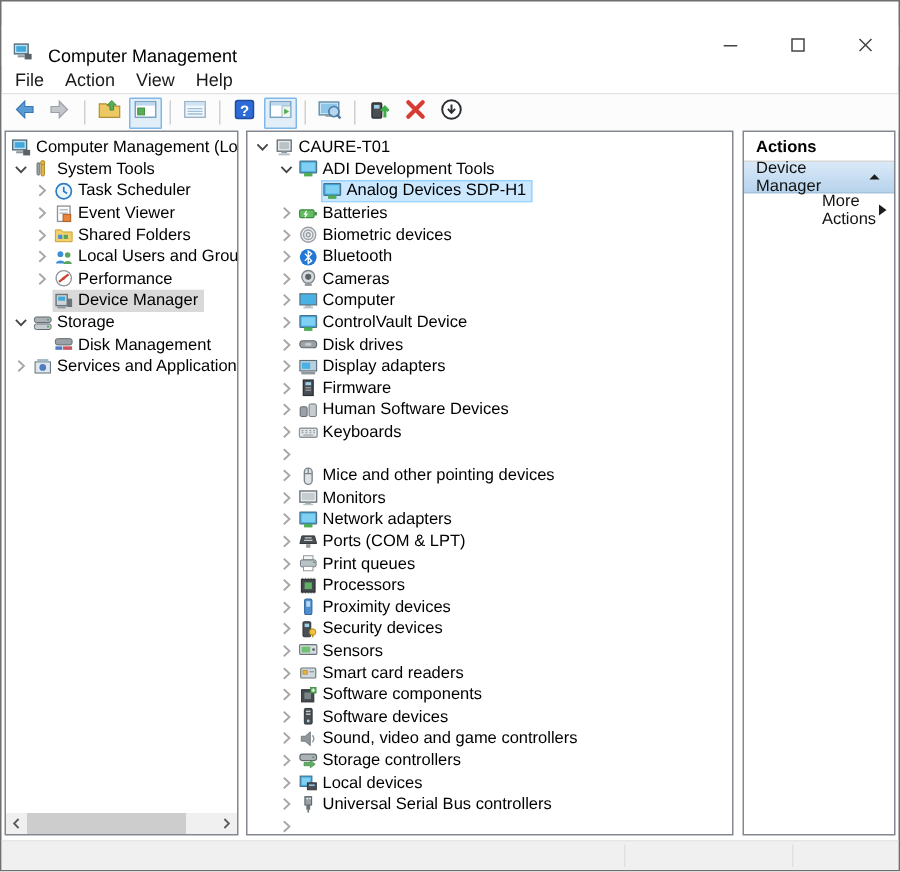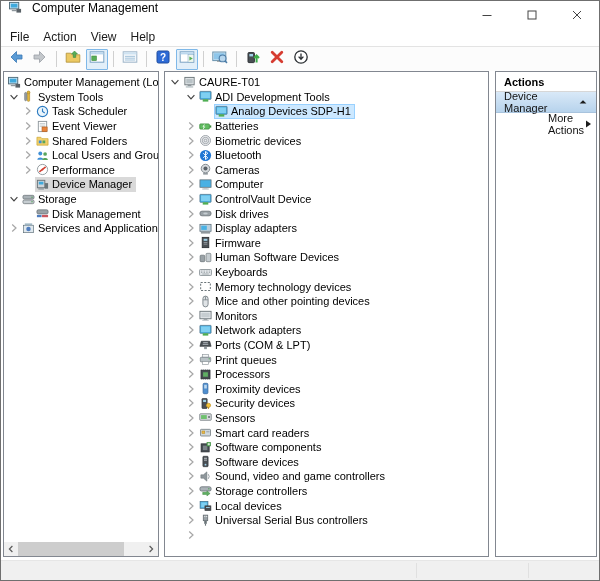--- a/index.html
+++ b/index.html
@@ -3,21 +3,21 @@
 <meta charset="utf-8">
 <style>
   html,body{margin:0;padding:0;background:#fff;}
   *{box-sizing:border-box;}
   body{font-family:"Liberation Sans",sans-serif;-webkit-font-smoothing:antialiased;}
   .window{
     width:600px;height:581px;border:1px solid #6f6f6f;display:flex;flex-direction:column;
     background:#fff;position:relative;overflow:hidden;
   }
   
-  .titlebar{height:27px;display:flex;align-items:flex-start;background:#fff;flex:0 0 auto;}
+  .titlebar{height:27px;display:flex;align-items:flex-end;background:#fff;flex:0 0 auto;margin-top:16px;}
   .titlebar .app-icon{margin-left:8px;width:16px;height:16px;display:inline-flex;}
   .titlebar .title{margin-left:7px;font-size:12px;color:#000;}
   .caption-buttons{margin-left:auto;display:flex;height:100%;}
   .cap-btn{width:45px;height:100%;display:flex;align-items:center;justify-content:center;}
   
   .menubar{height:19px;display:flex;align-items:center;padding-left:2px;border-bottom:1px solid #e3e3e3;flex:0 0 auto;}
   .menu-item{font-size:12px;color:#1a1a1a;padding:1px 7px;cursor:default;}
   
   .toolbar{height:24px;display:flex;align-items:center;padding-left:3px;background:#fcfcfc;flex:0 0 auto;}
   .tb-btn{width:22px;height:21px;display:flex;align-items:center;justify-content:center;border:1px solid transparent;border-radius:1px;margin:0 1px;}
@@ -634,28 +634,20 @@
               <span class="tlabel">Keyboards</span>
             </span>
           </div>
           <div class="tree-row">
             <span class="t-indent" style="width: 16px;"></span>
             <span class="chev">
               <svg width="10" height="10" viewBox="0 0 10 10">
                 <path d="M3.2 1.5 L7 5 L3.2 8.5" fill="none" stroke="#a6a6a6" stroke-width="1.2"></path>
               </svg>
             </span>
-            <span class="cell">
-              <span class="ticon">
-                <svg width="13" height="13" viewBox="0 0 14 14">
-                  <rect x="1.8" y="2.8" width="10.4" height="8.4" fill="none" stroke="#6a7478" stroke-width="1.1" stroke-dasharray="2.2 1.6"></rect>
-                </svg>
-              </span>
-              <span class="tlabel">Memory technology devices</span>
-            </span>
           </div>
           <div class="tree-row">
             <span class="t-indent" style="width: 16px;"></span>
             <span class="chev">
               <svg width="10" height="10" viewBox="0 0 10 10">
                 <path d="M3.2 1.5 L7 5 L3.2 8.5" fill="none" stroke="#a6a6a6" stroke-width="1.2"></path>
               </svg>
             </span>
             <span class="cell">
               <span class="ticon">

